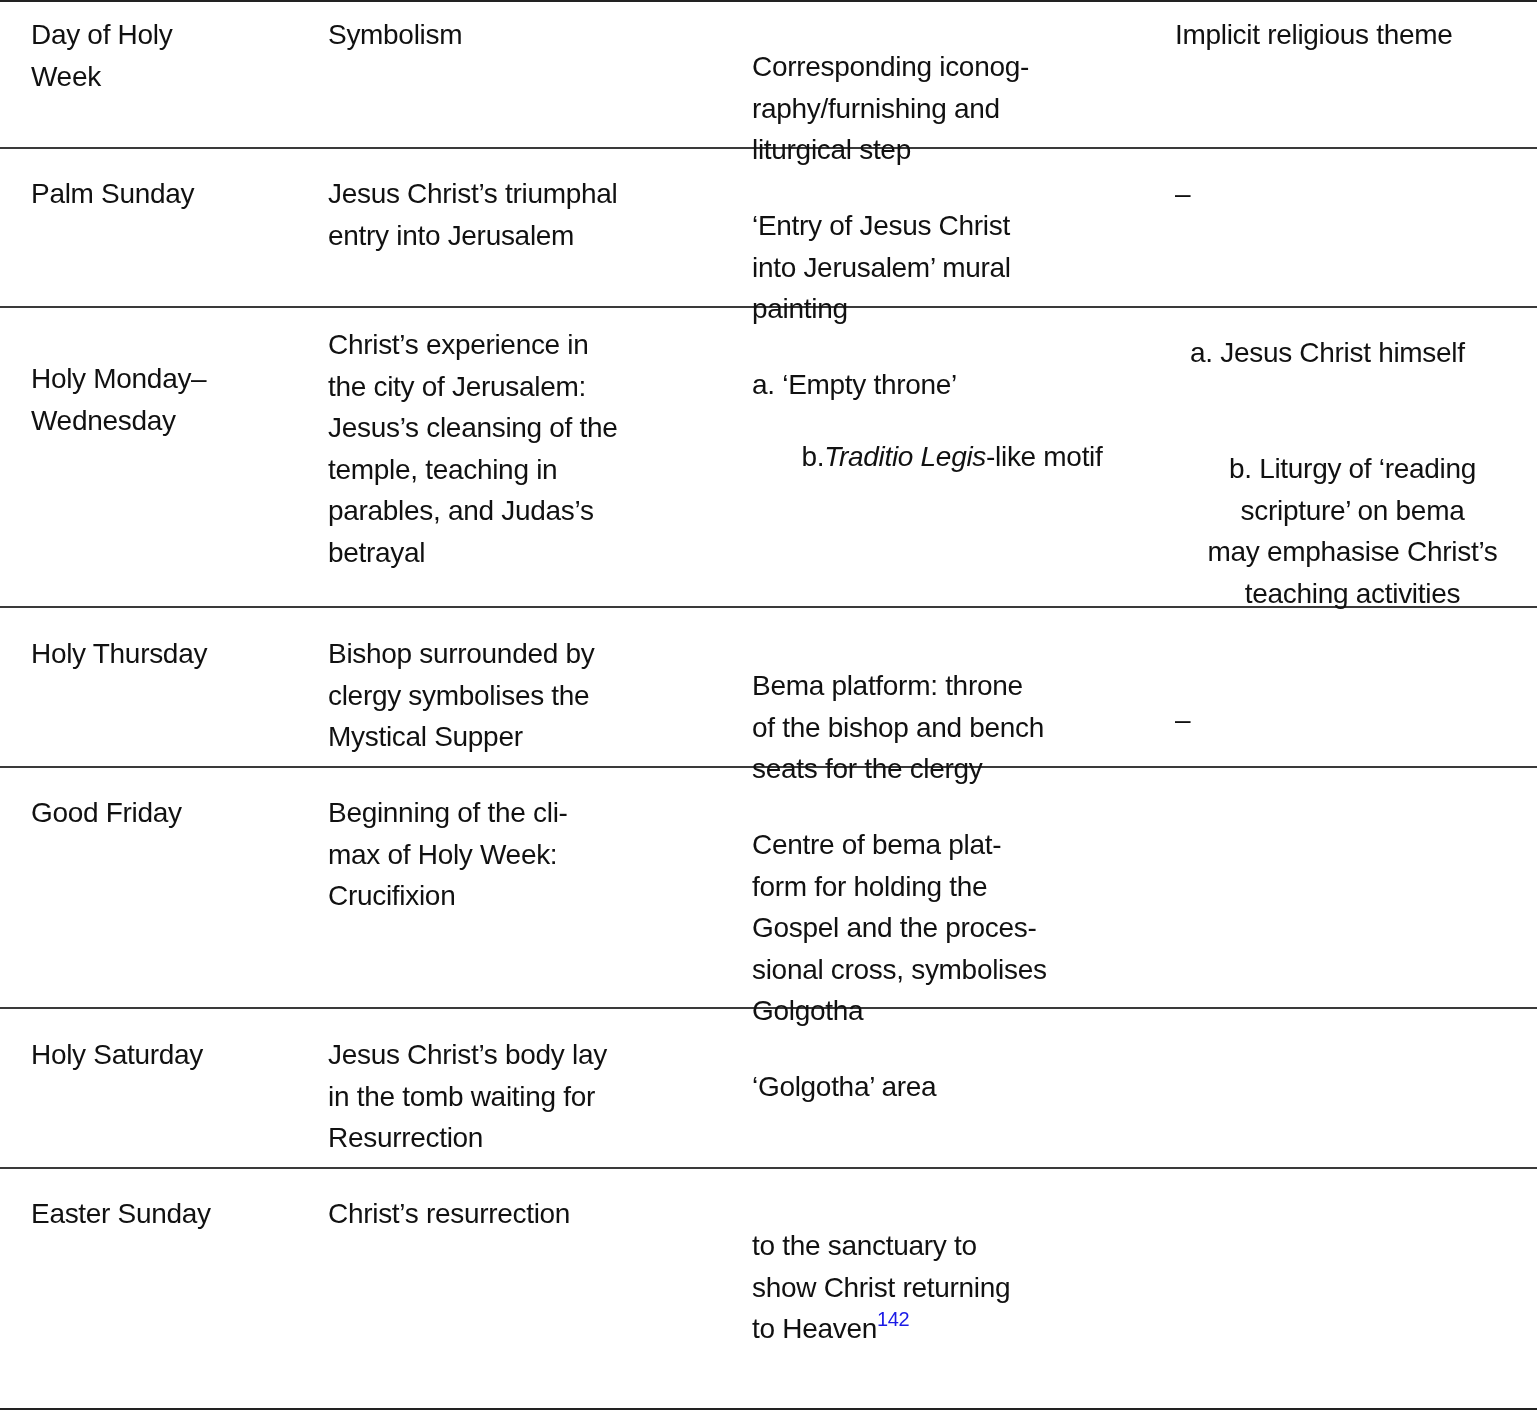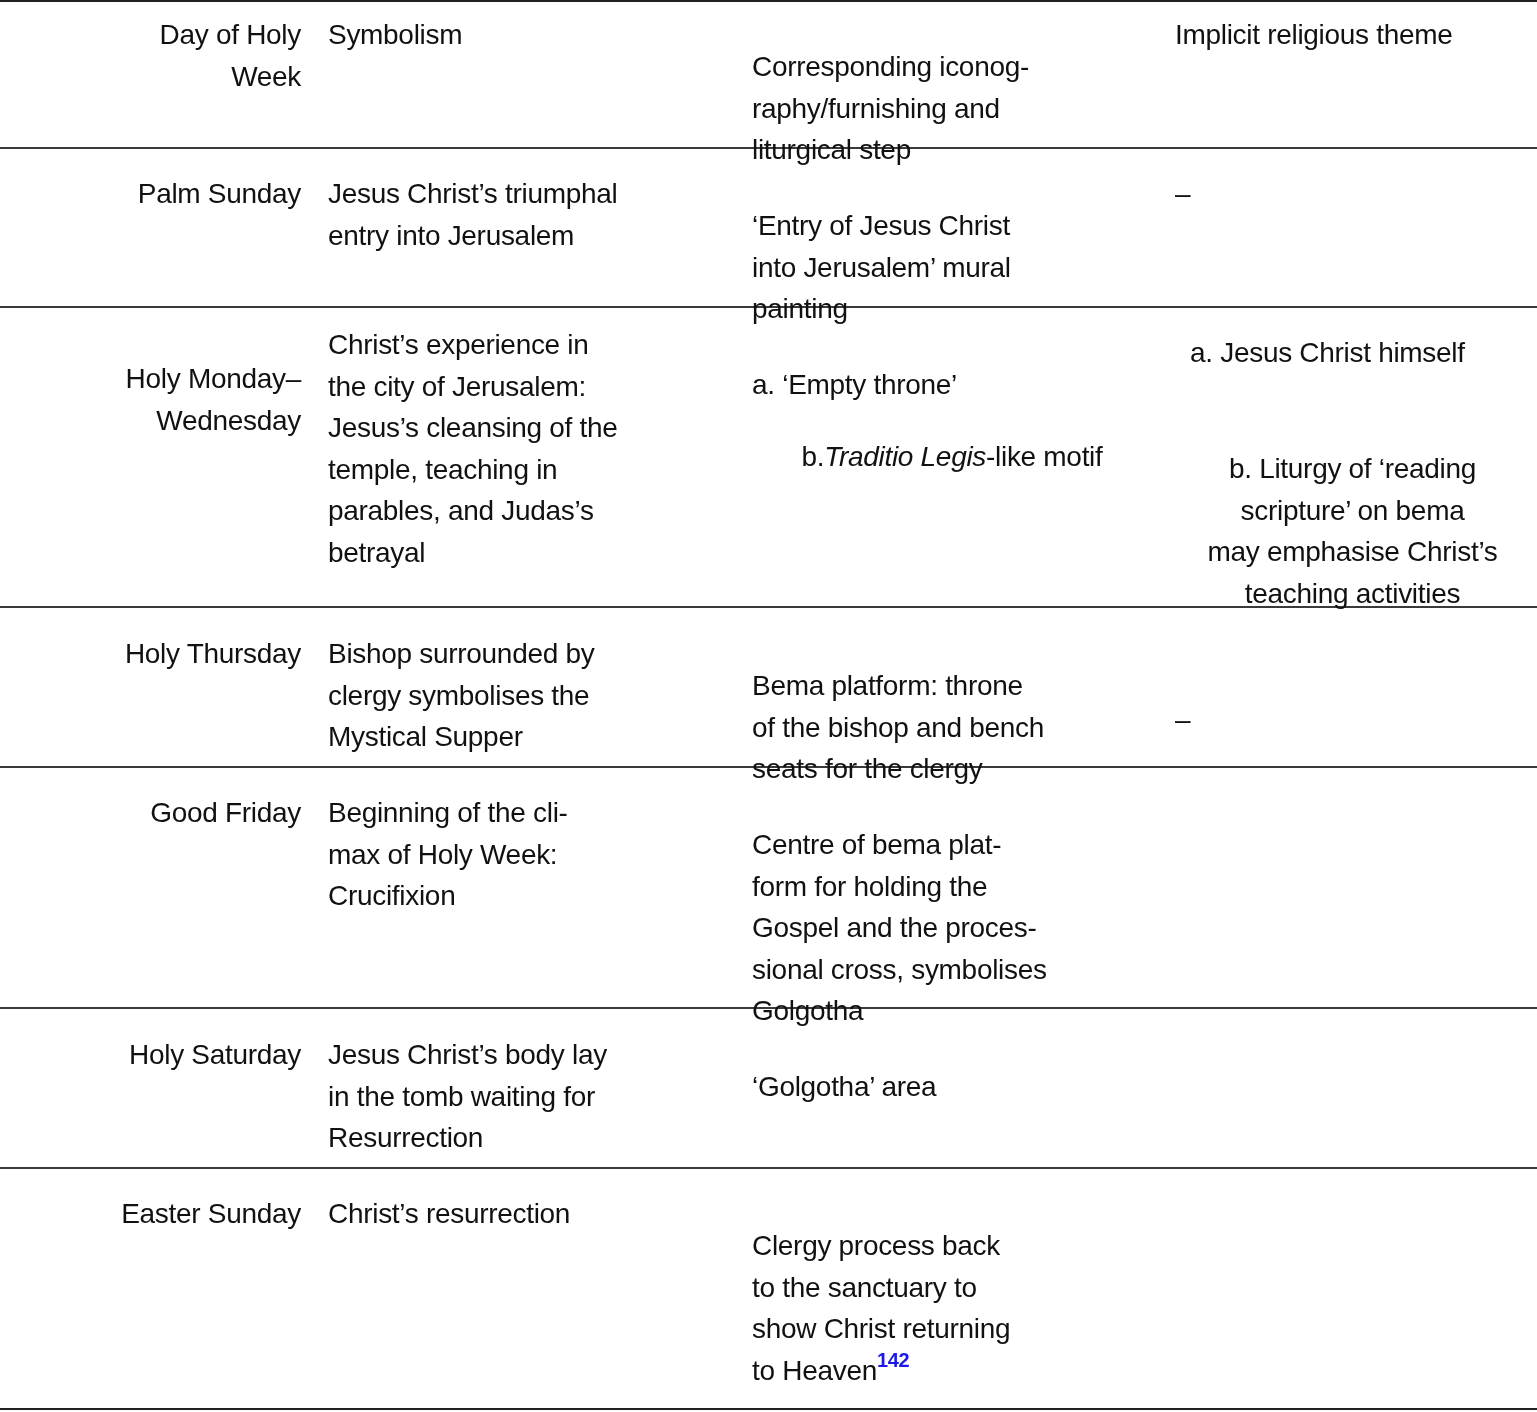--- a/index.html
+++ b/index.html
@@ -33,33 +33,32 @@
       width: 1537px;
     }
     .cell {
       position: absolute;
       top: 0;
       font-size: 28px;
       line-height: 41.5px;
       letter-spacing: -0.3px;
       white-space: pre-line;
     }
-    .c1 { left: 31px; width: 270px; text-align: right; }
+    .c1 { left: 31px; width: 270px; }
     .c2 { left: 328px; width: 400px; }
     .c3 { left: 752px; width: 400px; margin-top: 32px; }
     .c4 { left: 1175px; width: 355px; }
     .sub { display: block; }
     i { font-style: italic; }
     sup.fn {
       color: #1a1ae6;
       font-size: 20px;
       line-height: 0;
       position: relative;
       top: -2px;
-      font-weight: bold;
     }
   </style>
 </head>
 <body>
 
 <div class="doc-table">
 
   <div class="rule thick" style="top:0px;"></div>
   <div class="rule thin" style="top:147px;"></div>
   <div class="rule thin" style="top:306px;"></div>
@@ -136,19 +135,19 @@
     <div class="cell c2">Jesus Christ’s body lay
 in the tomb waiting for
 Resurrection</div>
     <div class="cell c3">‘Golgotha’ area</div>
     <div class="cell c4"></div>
   </div>
 
   <div class="row" style="top:1193px;">
     <div class="cell c1">Easter Sunday</div>
     <div class="cell c2">Christ’s resurrection</div>
-    <div class="cell c3"><span class="sub">Clergy process back</span><span>to the sanctuary to
+    <div class="cell c3"><span>to the sanctuary to
 show Christ returning
 to Heaven</span><sup class="fn">142</sup></div>
     <div class="cell c4"></div>
   </div>
 
 </div>
 
 </body></html>

